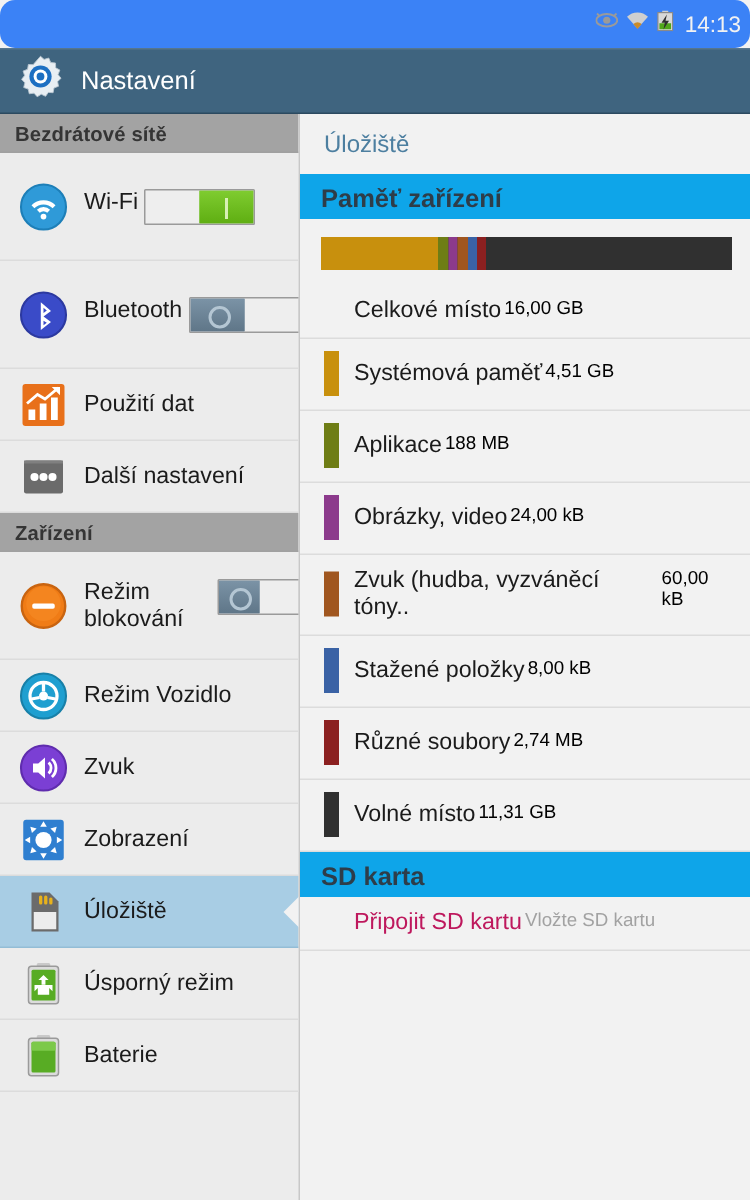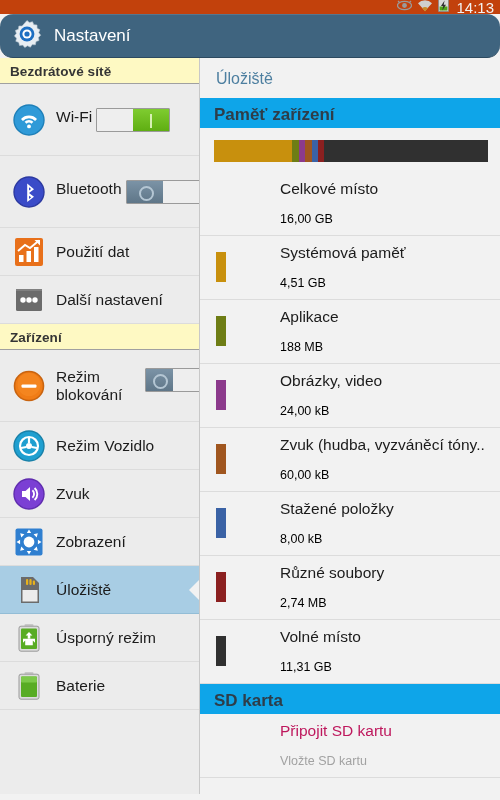--- a/index.html
+++ b/index.html
@@ -6,57 +6,56 @@
   html, body {
     width: 500px; height: 800px;
     font-family: "Liberation Sans", sans-serif;
     background: #f2f2f2;
     overflow: hidden;
   }
   #app { position: relative; width: 500px; height: 800px; }
 
   
   .statusbar {
-    height: 14px; background: #c2410c;
+    height: 32px; background: #3b82f6;
     display: flex; align-items: center; justify-content: flex-end;
-    padding-right: 6px; gap: 5px;
+    padding-right: 6px; gap: 5px; border-radius: 10px;
   }
   .sb-icon { display: block; }
   .sb-clock {
     color: #f2f2f2; font-size: 15px; line-height: 15px;
     letter-spacing: 0px; font-family: "Liberation Sans", sans-serif;
     padding-left: 2px;
   }
 
   
   .actionbar {
     height: 44px; background: #3f647f;
     border-bottom: 1px solid #2c4a60;
     display: flex; align-items: center; padding-left: 12px; gap: 12px;
     position: relative;
-    border-radius: 13px;
   }
   .actionbar::after{
     content:""; position:absolute; left:0; right:0; top:0; height:1px;
     background:rgba(255,255,255,.12);
   }
   .ab-title { color: #ffffff; font-size: 17px; }
 
   
   .content { display: flex; height: 736px; }
   .sidebar {
     width: 200px; background: #ececec;
     border-right: 1px solid #c8c8c8;
     overflow: hidden; position: relative;
   }
   .panel { flex: 1; background: #f2f2f2; overflow: hidden; position: relative; }
 
   
   .sec-header {
-    background: #fef9c3; color: #353535;
+    background: #a3a3a3; color: #353535;
     font-size: 13.5px; font-weight: bold;
     padding: 6px 0 6px 10px; height: 26px;
     border-bottom: 1px solid #a0a0a0;
     letter-spacing: .1px;
   }
   .nav-item {
     position: relative; display: flex; align-items: center;
     gap: 10px; padding: 0 0 0 12px;
     height: 48px; border-bottom: 1px solid #dcdcdc;
     background: #ececec;
@@ -106,21 +105,21 @@
                 background:#343434; overflow:hidden; }
   .storagebar > span { display: block; height: 100%; }
 
   .row {
     display: flex; align-items: center; gap: 10px;
     padding: 8px 10px 9px 16px;
     border-bottom: 1px solid #dcdcdc;
   }
   .row .swatch { width: 10px; height: 30px; flex: 0 0 10px; }
   .row .spacer { width: 10px; flex: 0 0 10px; }
-  .row-text { display: flex; flex-direction: column; gap: 14px; margin-left: 44px; }
+  .row-text { display: flex; flex-direction: row; gap: 2px; }
   .row-title { font-size: 15.5px; color: #1b1b1b; }
   .row-sub { font-size: 12.5px; color: #000000; }
   .row.disabled .row-title { color: #be185d; font-size: 15.5px; }
   .row.disabled .row-sub { color: #a2a2a2; }
   .row.total { padding-left: 16px; }
 </style>
 </head>
 <body>
 
 <div id="app">

